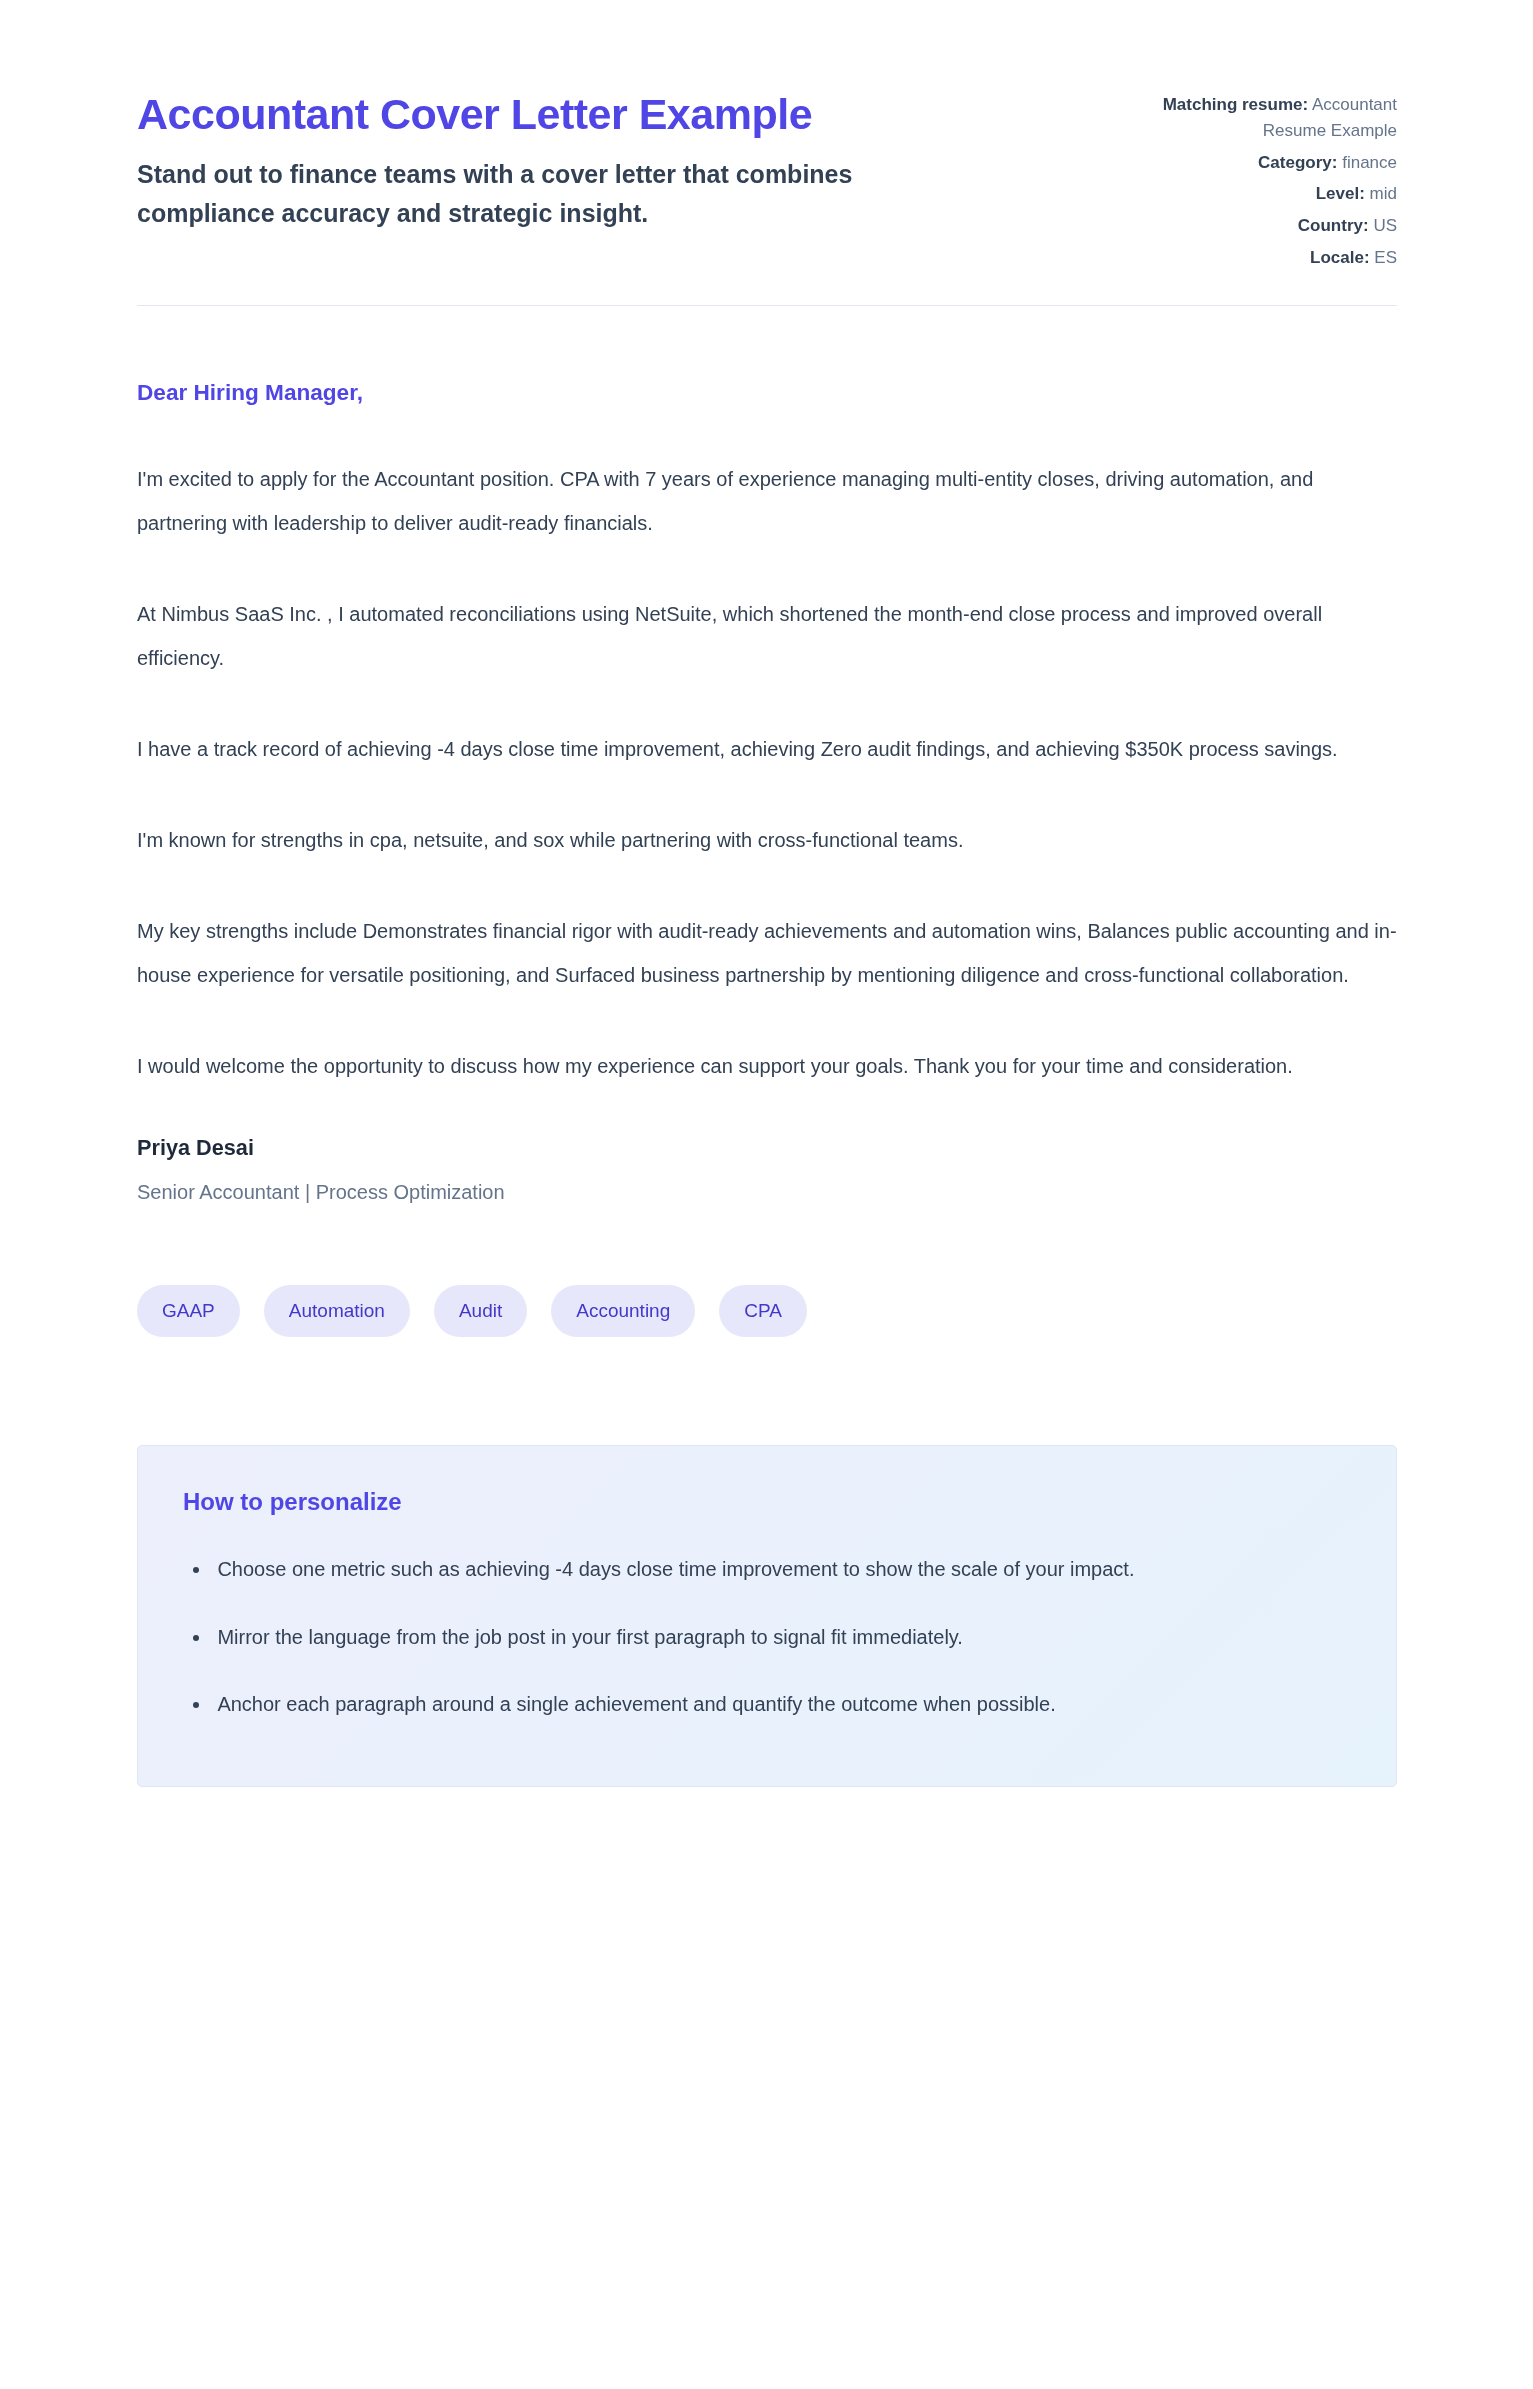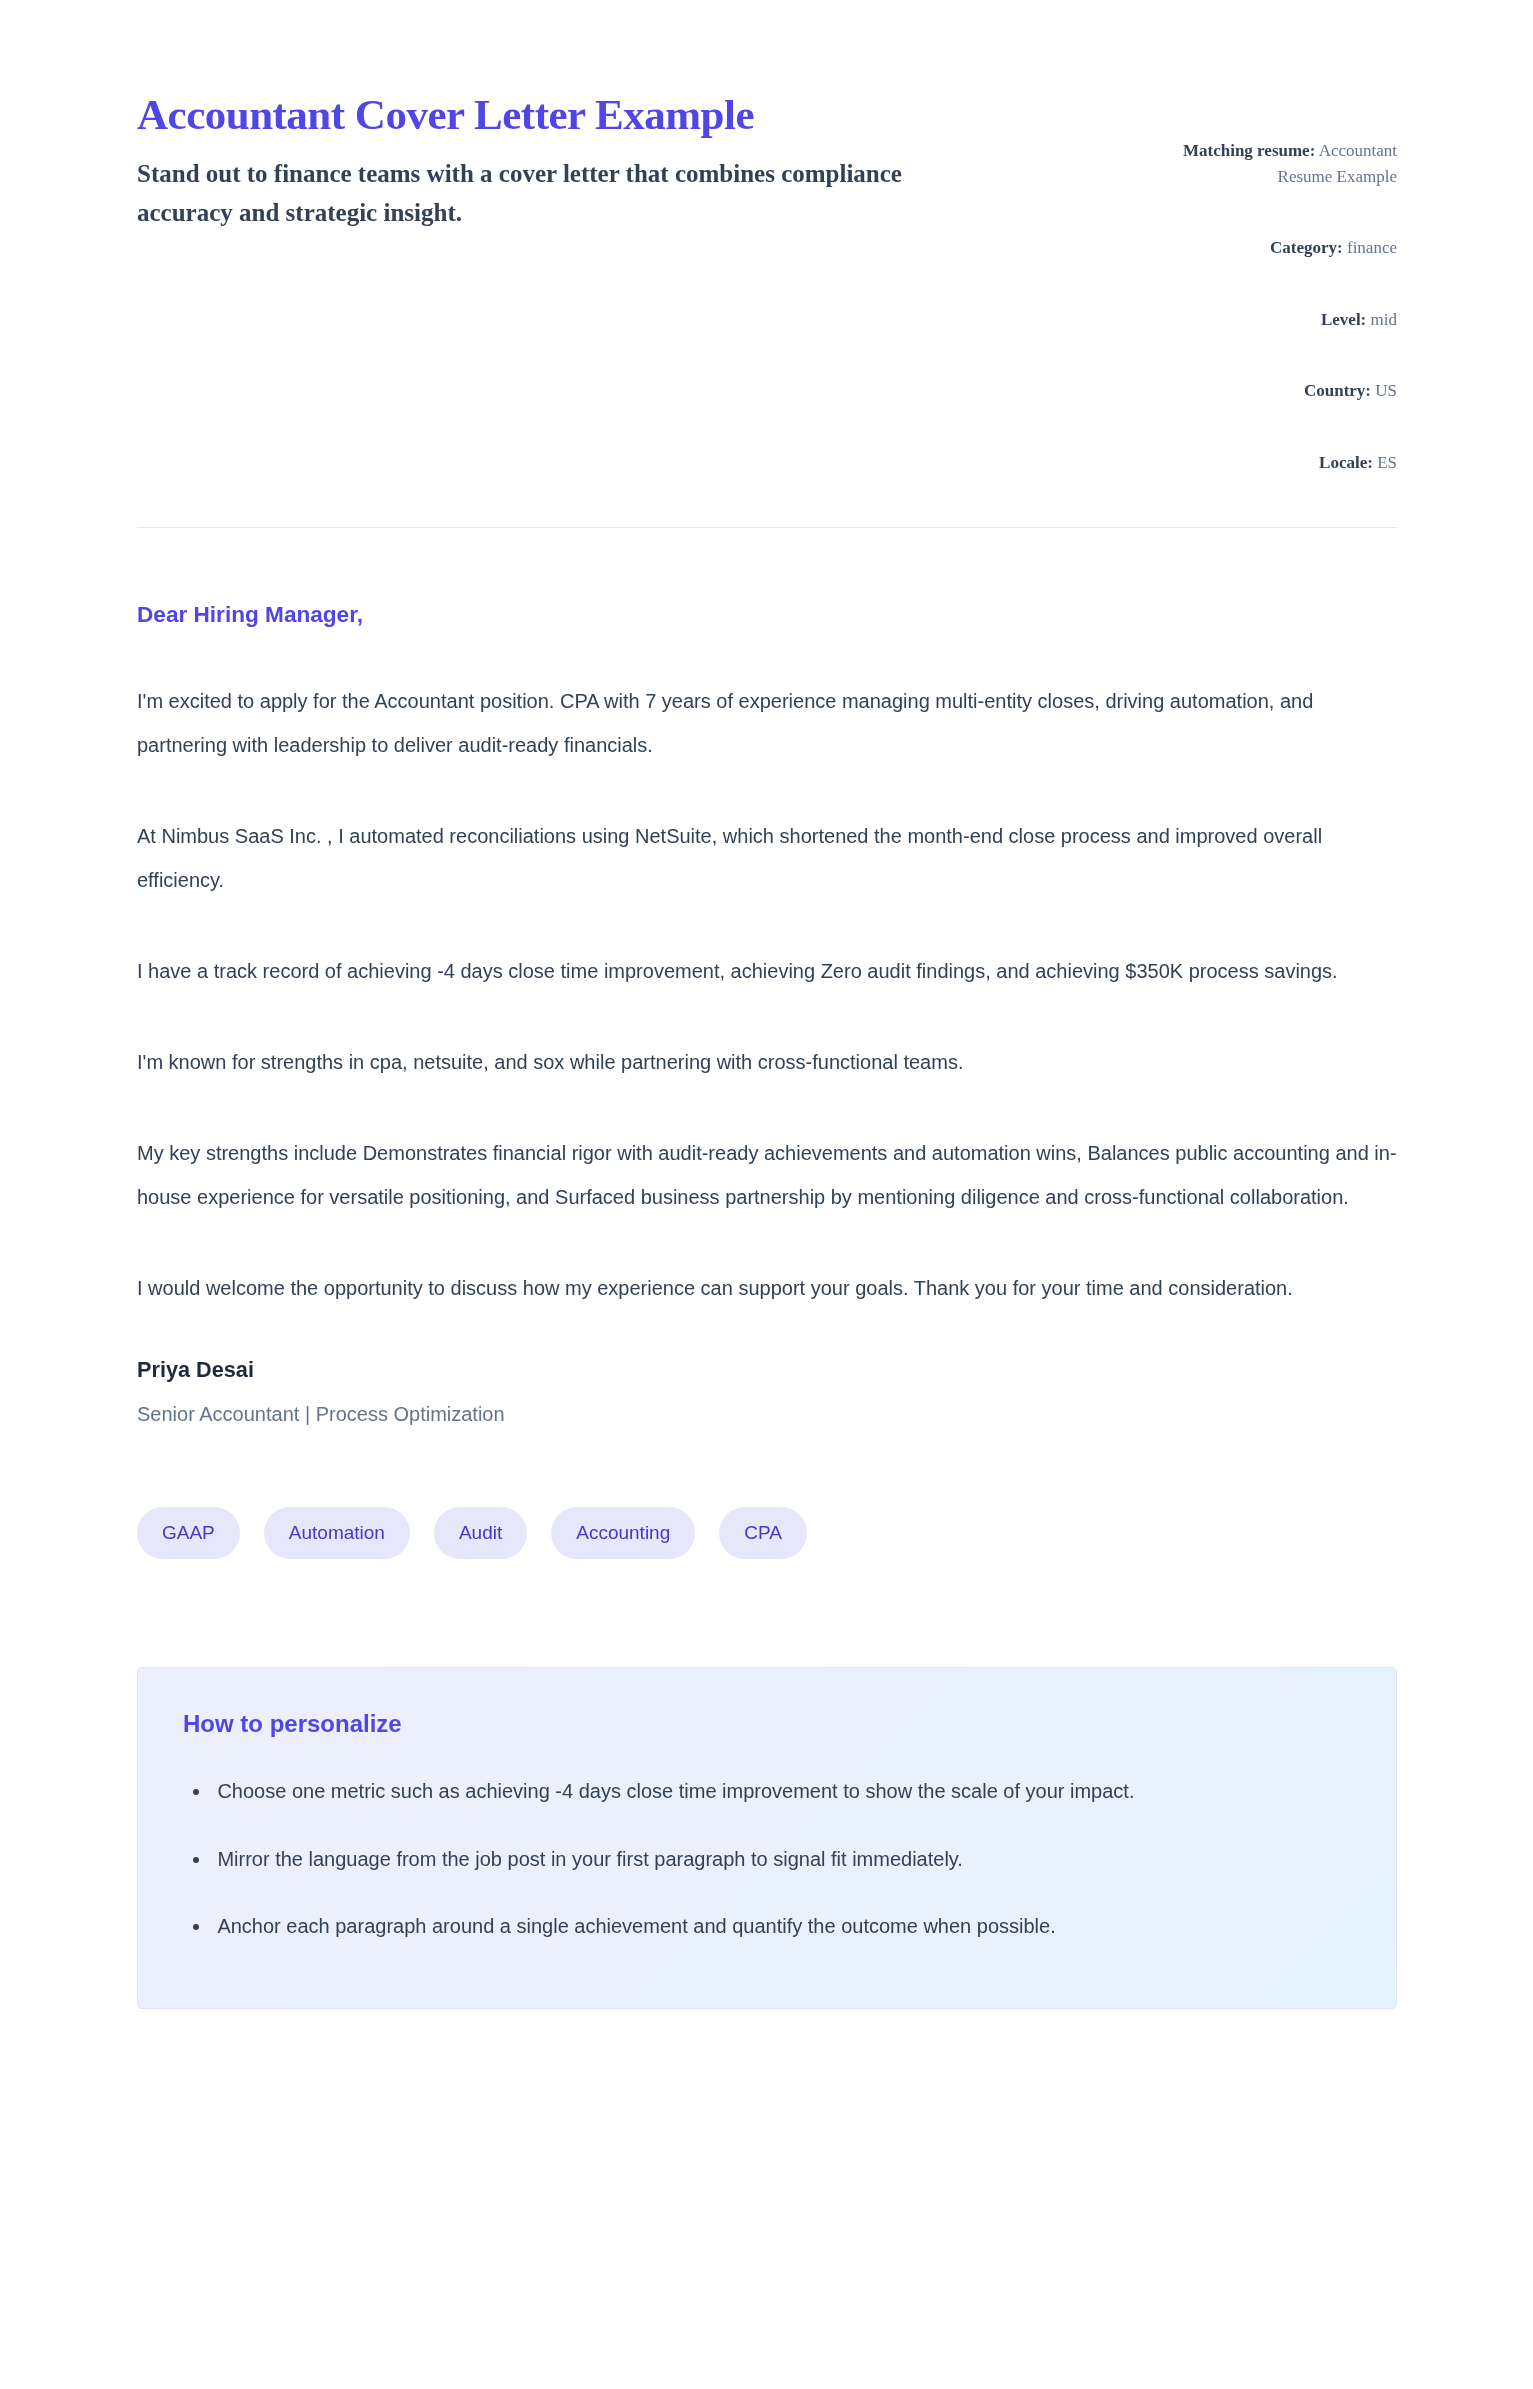--- a/index.html
+++ b/index.html
@@ -23,22 +23,21 @@
     width:1260px;
     margin:0 auto;
     padding:87px 0 87px;
   }
   
   .header{
     display:flex;
     justify-content:space-between;
     align-items:flex-start;
     border-bottom:0.9px solid var(--divider);
-    padding-bottom:45px;
-    font-family:Liberation Serif, serif;
+    padding-bottom:28px;
   }
   .header-left{max-width:884px;}
   .page-title{
     margin:0;
     font-size:43px;
     line-height:1.3;
     font-weight:700;
     letter-spacing:-0.5px;
     color:var(--accent);
   }
@@ -52,21 +51,21 @@
   }
   .meta{
     width:244px;
     flex:0 0 auto;
     text-align:right;
     font-size:17px;
     line-height:1.5;
     color:var(--muted-text);
     padding-top:5.4px;
   }
-  .meta-item{margin-bottom:6.3px;margin-top:46px;}
+  .meta-item{margin-bottom:6.3px;}
   .meta-label{
     font-weight:700;
     color:var(--body-text);
   }
   
   .letter{margin-top:74px;}
   .greeting{
     margin:16px 0 51px;
     font-size:22.6px;
     font-weight:700;

